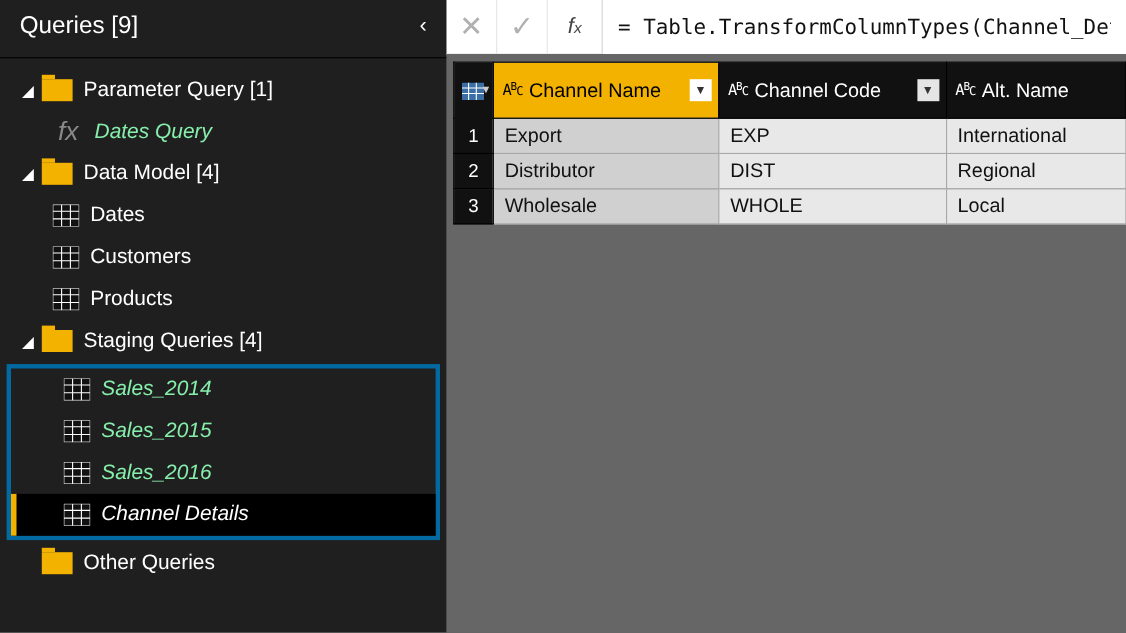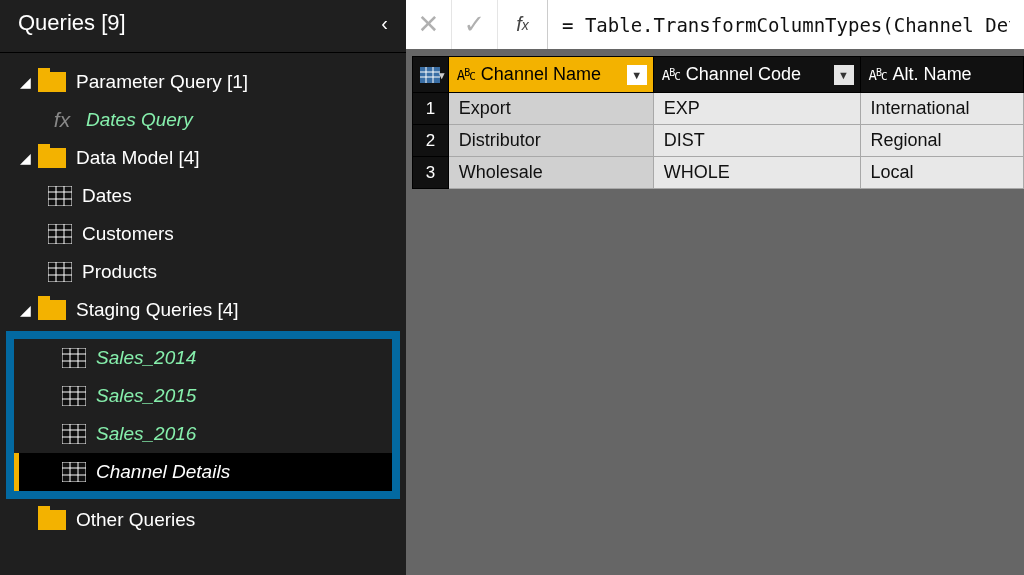--- a/index.html
+++ b/index.html
@@ -67,41 +67,41 @@
   width: 12px; height: 4px;
   background: #f3b200;
 }
 .fx-icon {
   display: inline-block;
   width: 28px;
   text-align: center;
   font-style: italic;
   color: #888;
   margin-right: 10px;
-  font-size: 21px;
+  font-size: 24px;
 }
 .table-icon {
   display: inline-block;
   margin-right: 10px;
 }
 .table-icon svg { display: block; }
 .disabled-label { color: #86efac; font-style: italic; }
 .italic-label { font-style: italic; text-align: center; }
 .selected-row {
   background: #000;
 }
 .selected-row::before {
   content: "";
   position: absolute;
   left: 0; top: 0; bottom: 0;
   width: 5px;
   background: #f3b200;
 }
 .highlight-box {
-  border: 8px solid #0369a1;
+  border: 4px solid #0369a1;
   margin: 2px 6px 2px 6px;
 }
 
 .main {
   flex: 1;
   background: #666;
   display: flex;
   flex-direction: column;
 }
 .formula-bar {
@@ -164,21 +164,21 @@
   font-size: 10px;
   color: #ccc;
 }
 th.colhead {
   background: #111;
   color: #fff;
   font-weight: 500;
   text-align: left;
   padding: 0;
   border: 1px solid #000;
-  height: 36px;
+  height: 51px;
 }
 th.colhead.selected .head-inner { background: #f3b200; color: #000; }
 .head-inner {
   display: flex;
   align-items: center;
   height: 100%;
   padding: 0 6px 0 8px;
   gap: 6px;
 }
 .type-icon {

